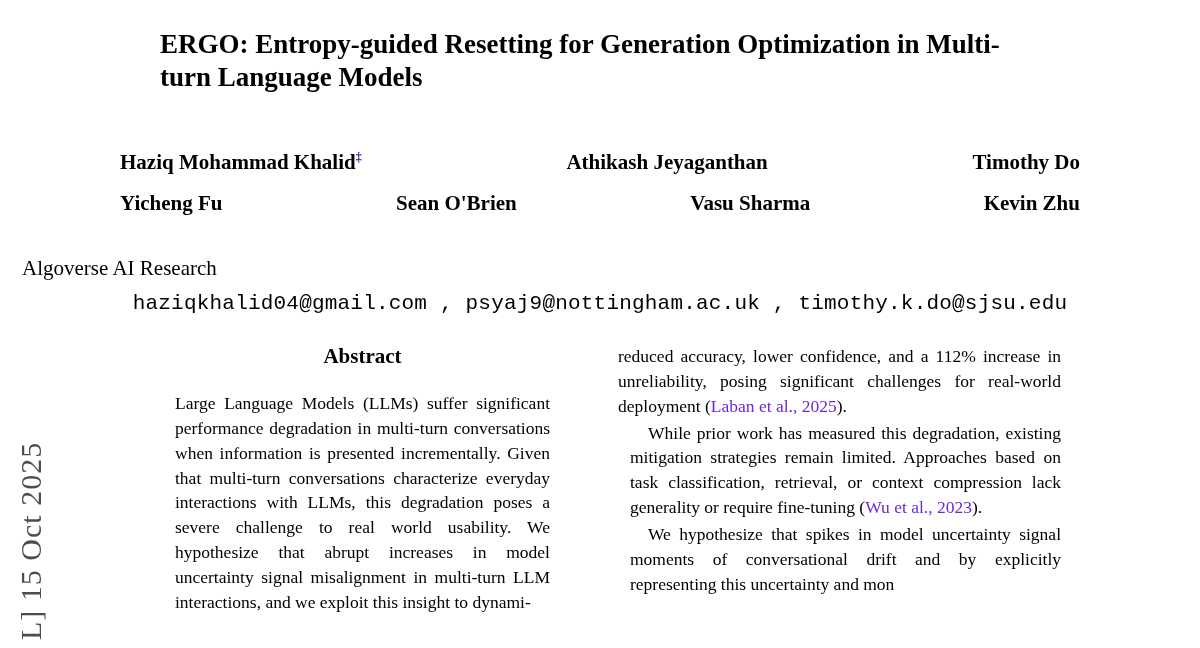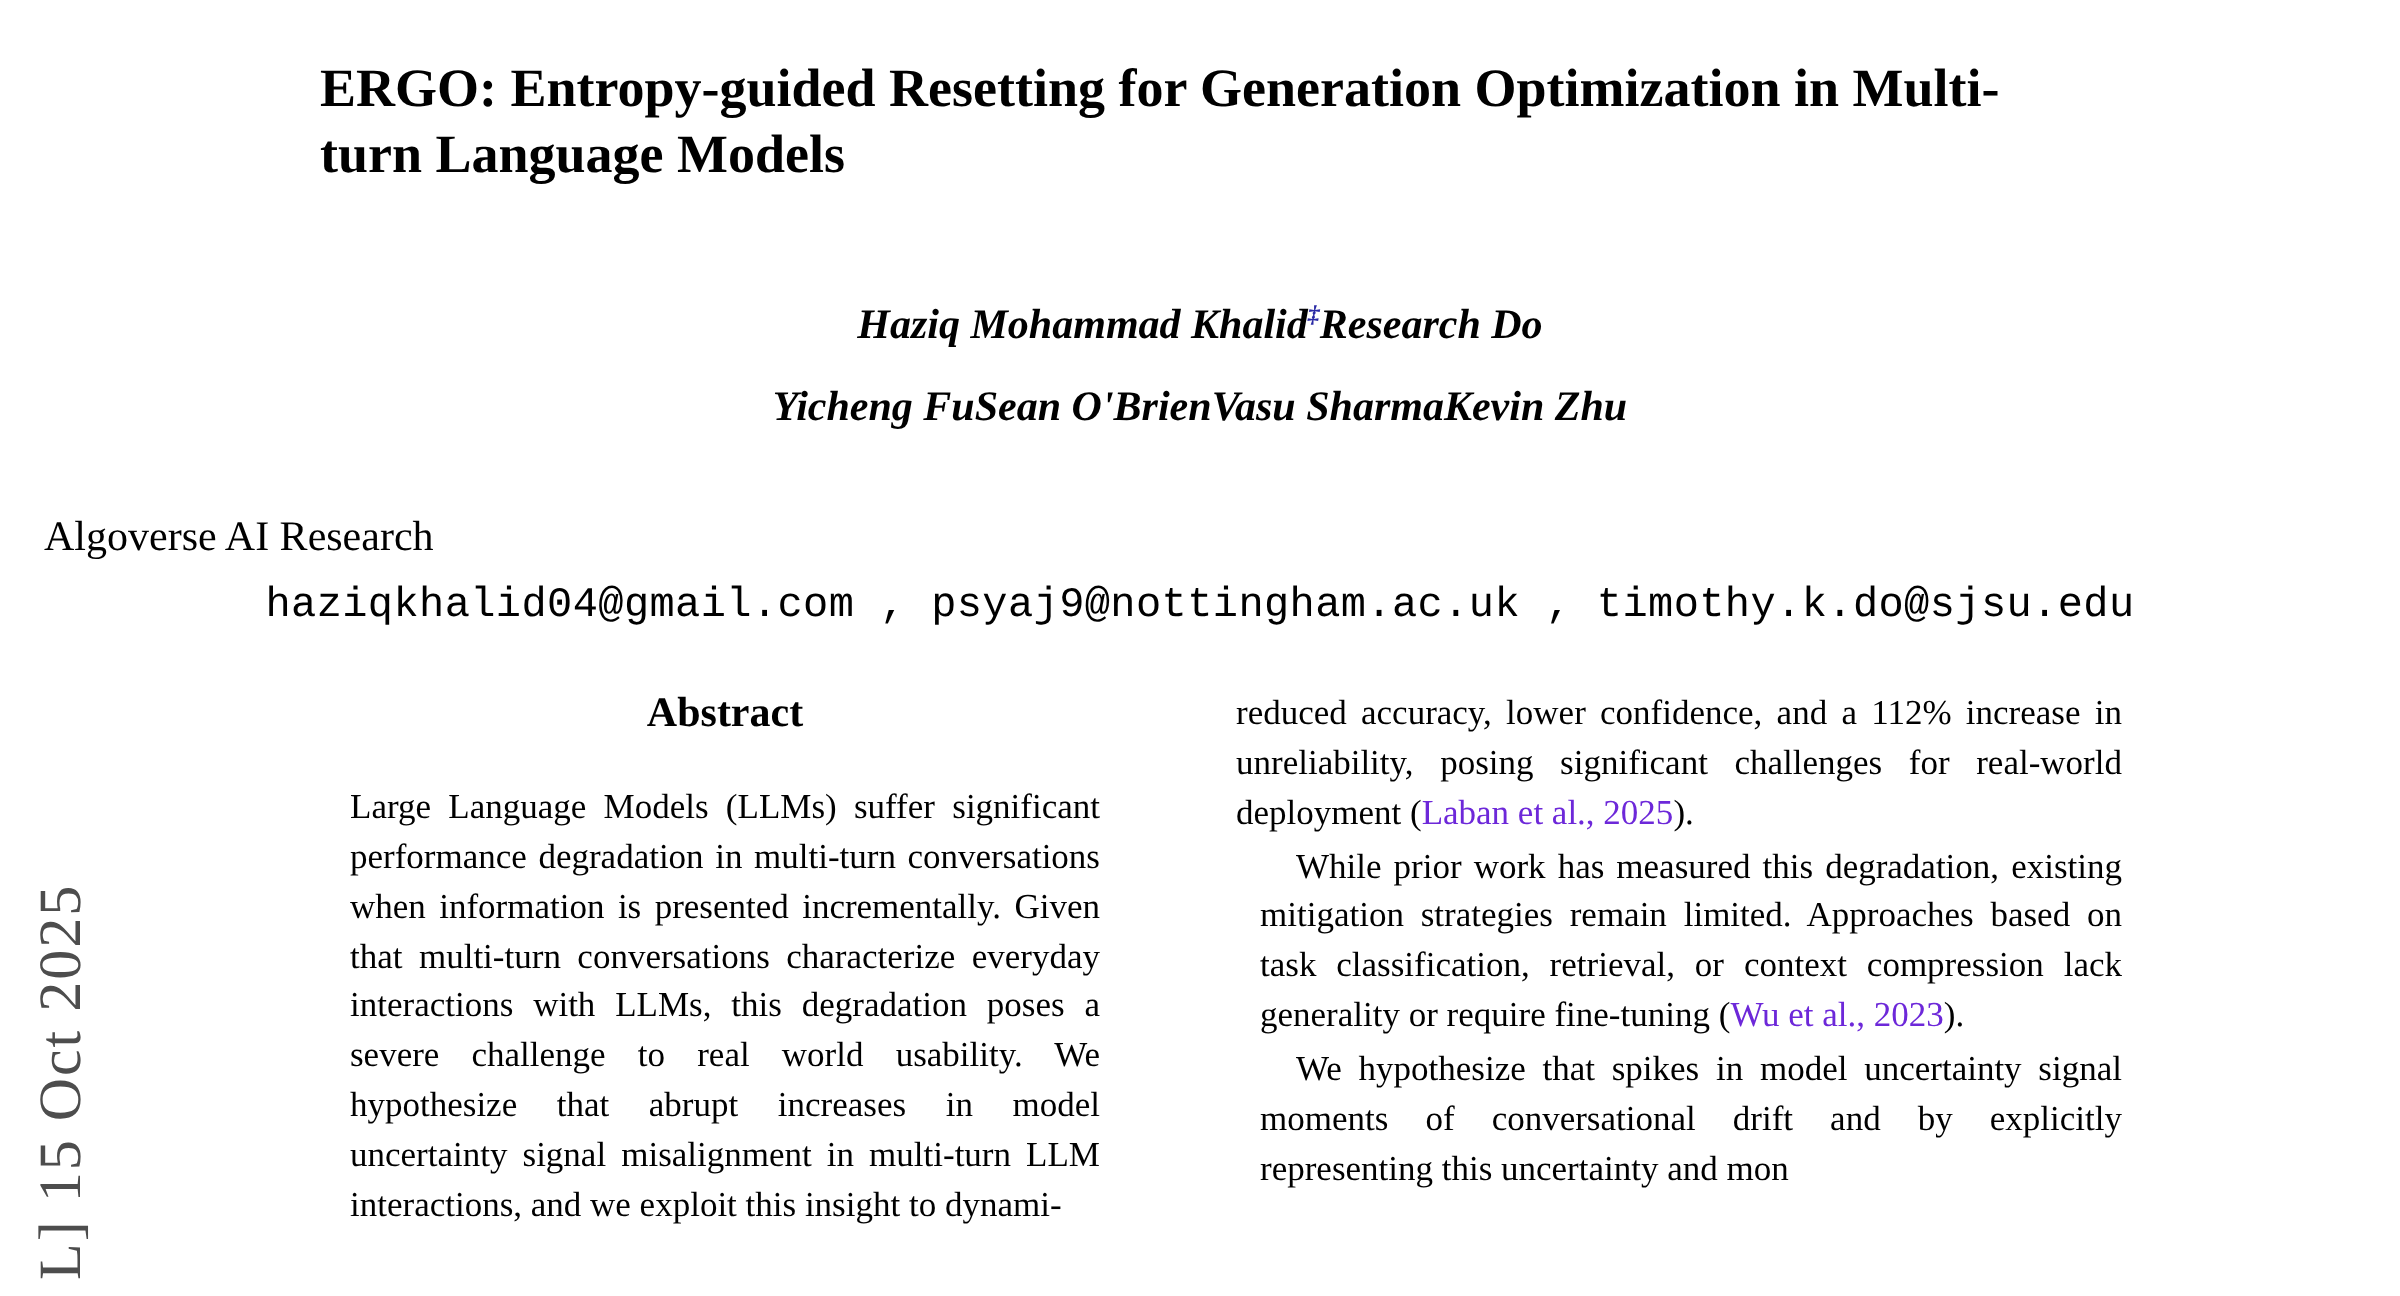--- a/index.html
+++ b/index.html
@@ -51,24 +51,23 @@
   }
 
   .authors {
     position: absolute;
     left: 120px;
     top: 150px;
     width: 960px;
   }
   .author-row {
     display: flex;
-    justify-content: center;
+    justify-content: space-between;
     align-items: baseline;
     margin-bottom: 16px;
-    font-style: italic;
   }
   .author {
     font-size: 21px;
     font-weight: bold;
     font-family: "Liberation Serif", serif;
     white-space: nowrap;
   }
   .author sup {
     font-size: 12px;
     color: #2a2aa5;
@@ -153,21 +152,22 @@
 
 <div class="page">
 
   <div class="arxiv-stamp">L]  15 Oct 2025</div>
 
   <div class="title">ERGO: Entropy-guided Resetting for Generation Optimization in Multi-turn Language Models</div>
 
   <div class="authors">
     <div class="author-row">
       <div class="author"><span>Haziq Mohammad Khalid</span><sup>‡</sup></div>
-      <div class="author"><span>Research Do</span><sup></sup></div>
+      <div class="author"><span>Athikash Jeyaganthan</span><sup></sup></div>
+      <div class="author"><span>Timothy Do</span><sup></sup></div>
     </div>
     <div class="author-row">
       <div class="author">Yicheng Fu</div>
       <div class="author">Sean O'Brien</div>
       <div class="author">Vasu Sharma</div>
       <div class="author">Kevin Zhu</div>
     </div>
   </div>
 
   <div class="affiliation">Algoverse AI Research</div>

